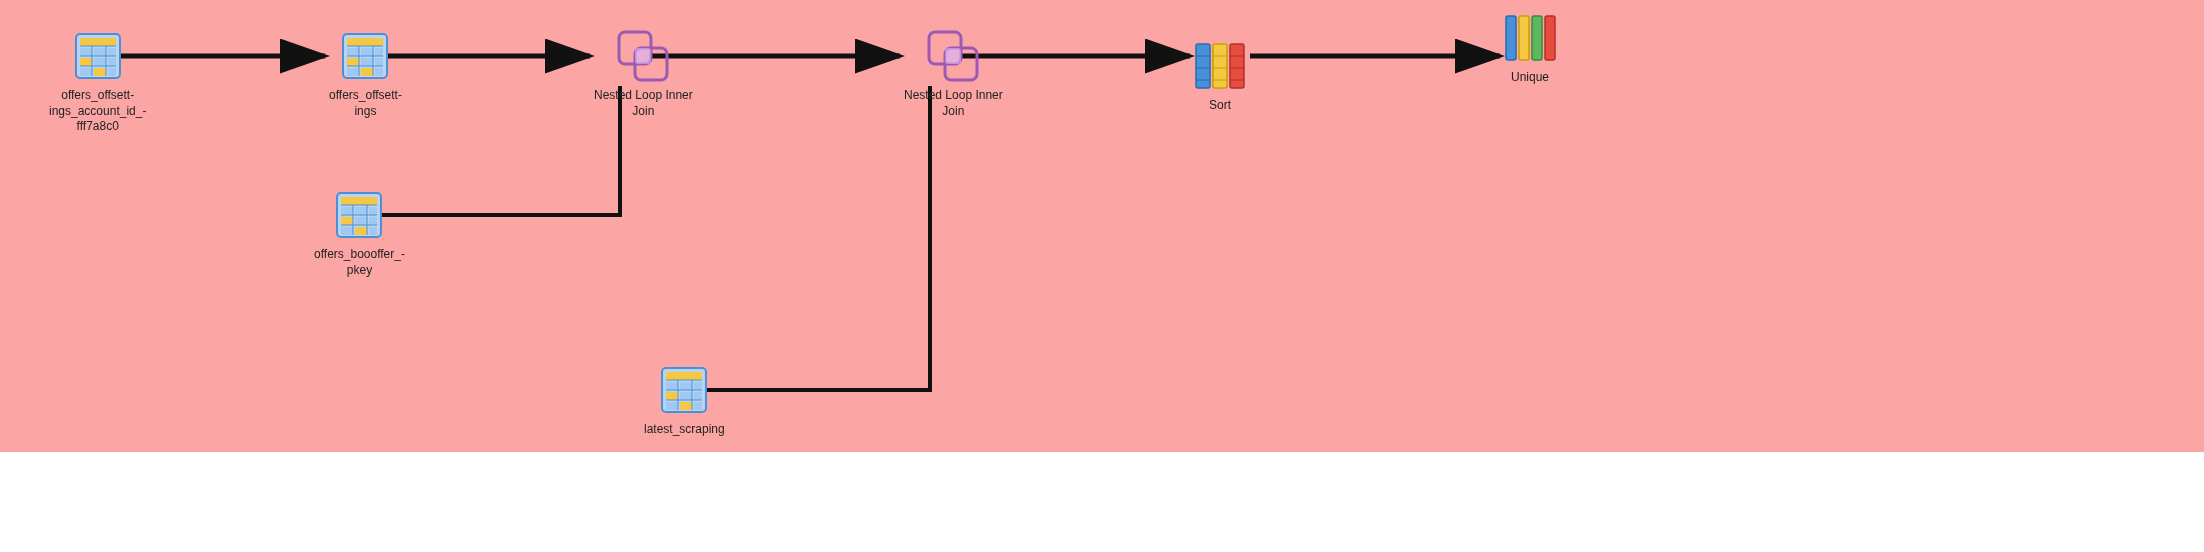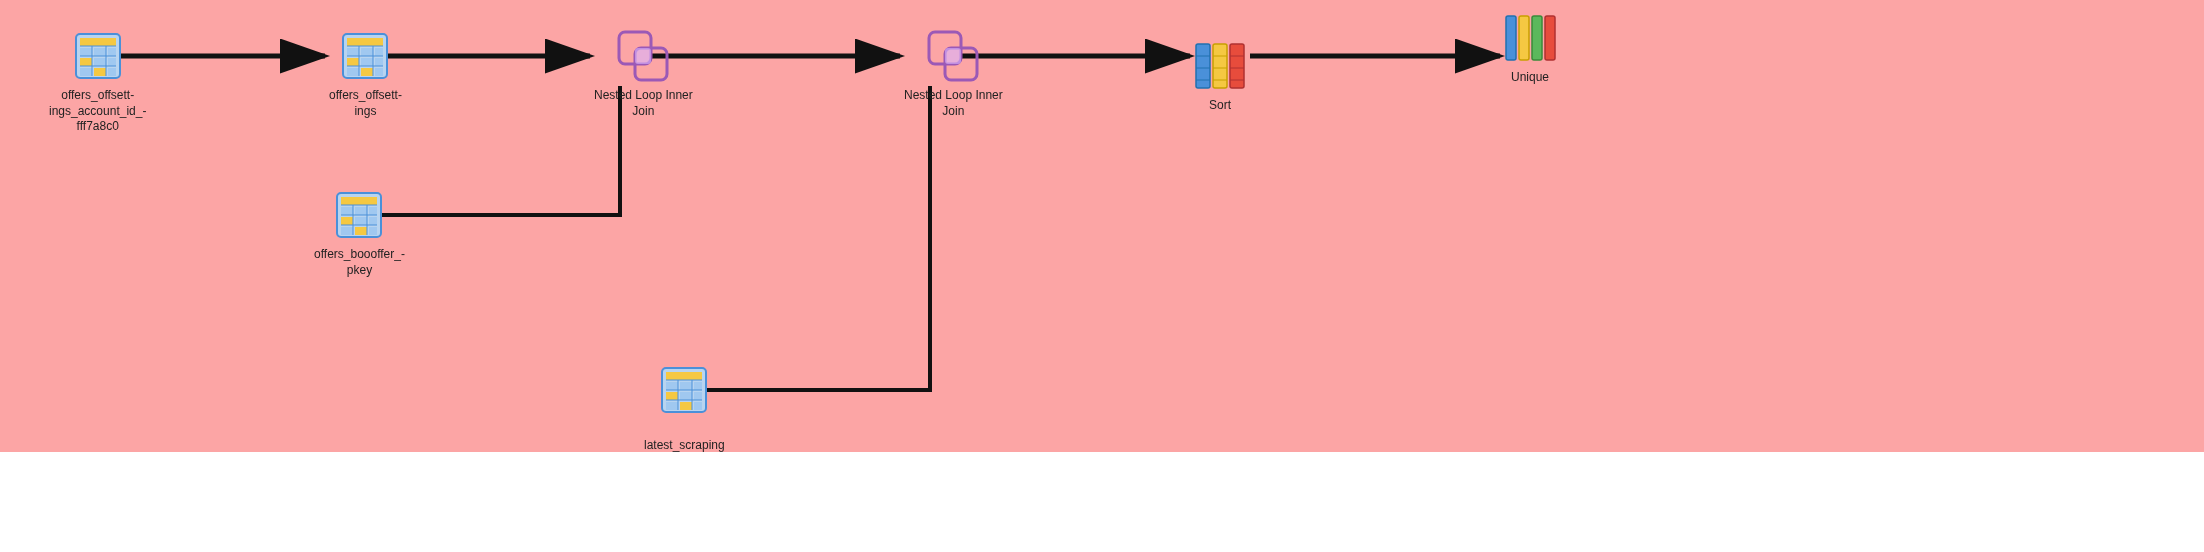--- a/index.html
+++ b/index.html
@@ -141,21 +141,21 @@
       <div class="node-icon">
         <svg width="52" height="52" viewBox="0 0 52 52">
     <rect x="2" y="2" width="32" height="32" rx="6" fill="none" stroke="#9b59b6" stroke-width="3"></rect>
     <rect x="18" y="18" width="32" height="32" rx="6" fill="none" stroke="#9b59b6" stroke-width="3"></rect>
     <rect x="18" y="18" width="16" height="16" rx="3" fill="#d8b4fe" opacity="0.6"></rect>
   </svg>
       </div>
       <div class="node-label" style="white-space: pre-line;">Nested Loop Inner
 Join</div>
     </div>
-    <div class="node" style="left: 644px; top: 364px; gap: 16px;">
+    <div class="node" style="left: 644px; top: 364px;">
       <div class="node-icon">
         <svg width="48" height="48" viewBox="0 0 48 48">
     <rect x="2" y="2" width="44" height="44" rx="4" fill="#b8d4f0" stroke="#4a90d9" stroke-width="2"></rect>
     <rect x="6" y="6" width="36" height="8" fill="#f5c842"></rect>
     <rect x="6" y="16" width="12" height="8" fill="#a0c8f0"></rect>
     <rect x="20" y="16" width="12" height="8" fill="#a0c8f0"></rect>
     <rect x="34" y="16" width="8" height="8" fill="#a0c8f0"></rect>
     <rect x="6" y="26" width="12" height="8" fill="#f5c842"></rect>
     <rect x="20" y="26" width="12" height="8" fill="#a0c8f0"></rect>
     <rect x="34" y="26" width="8" height="8" fill="#a0c8f0"></rect>

